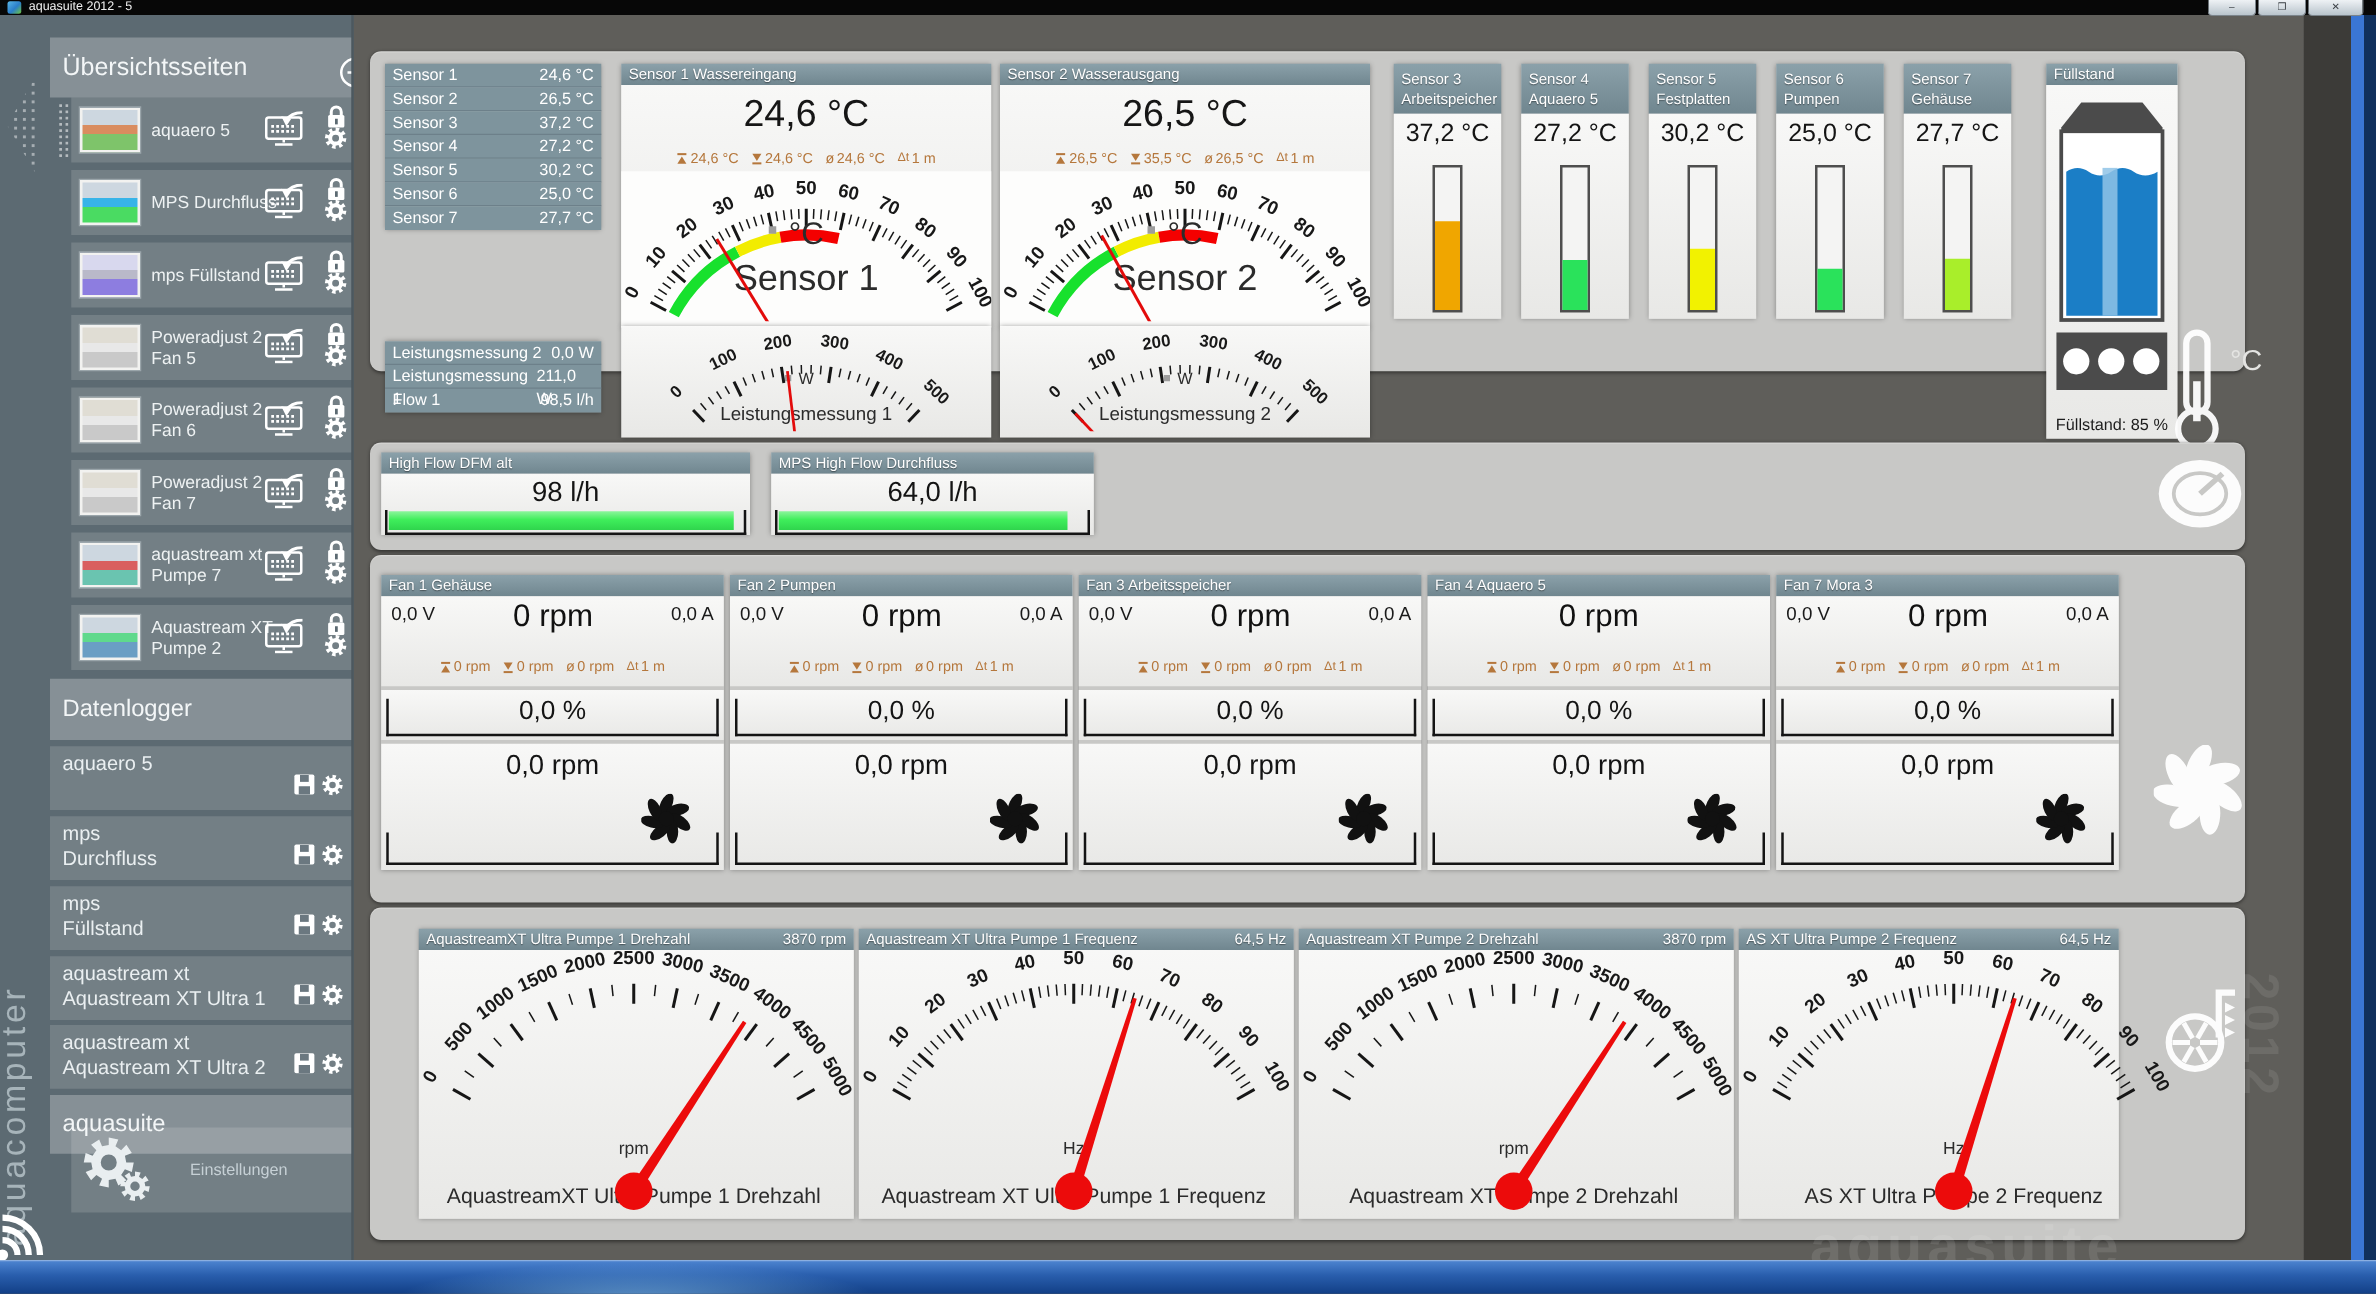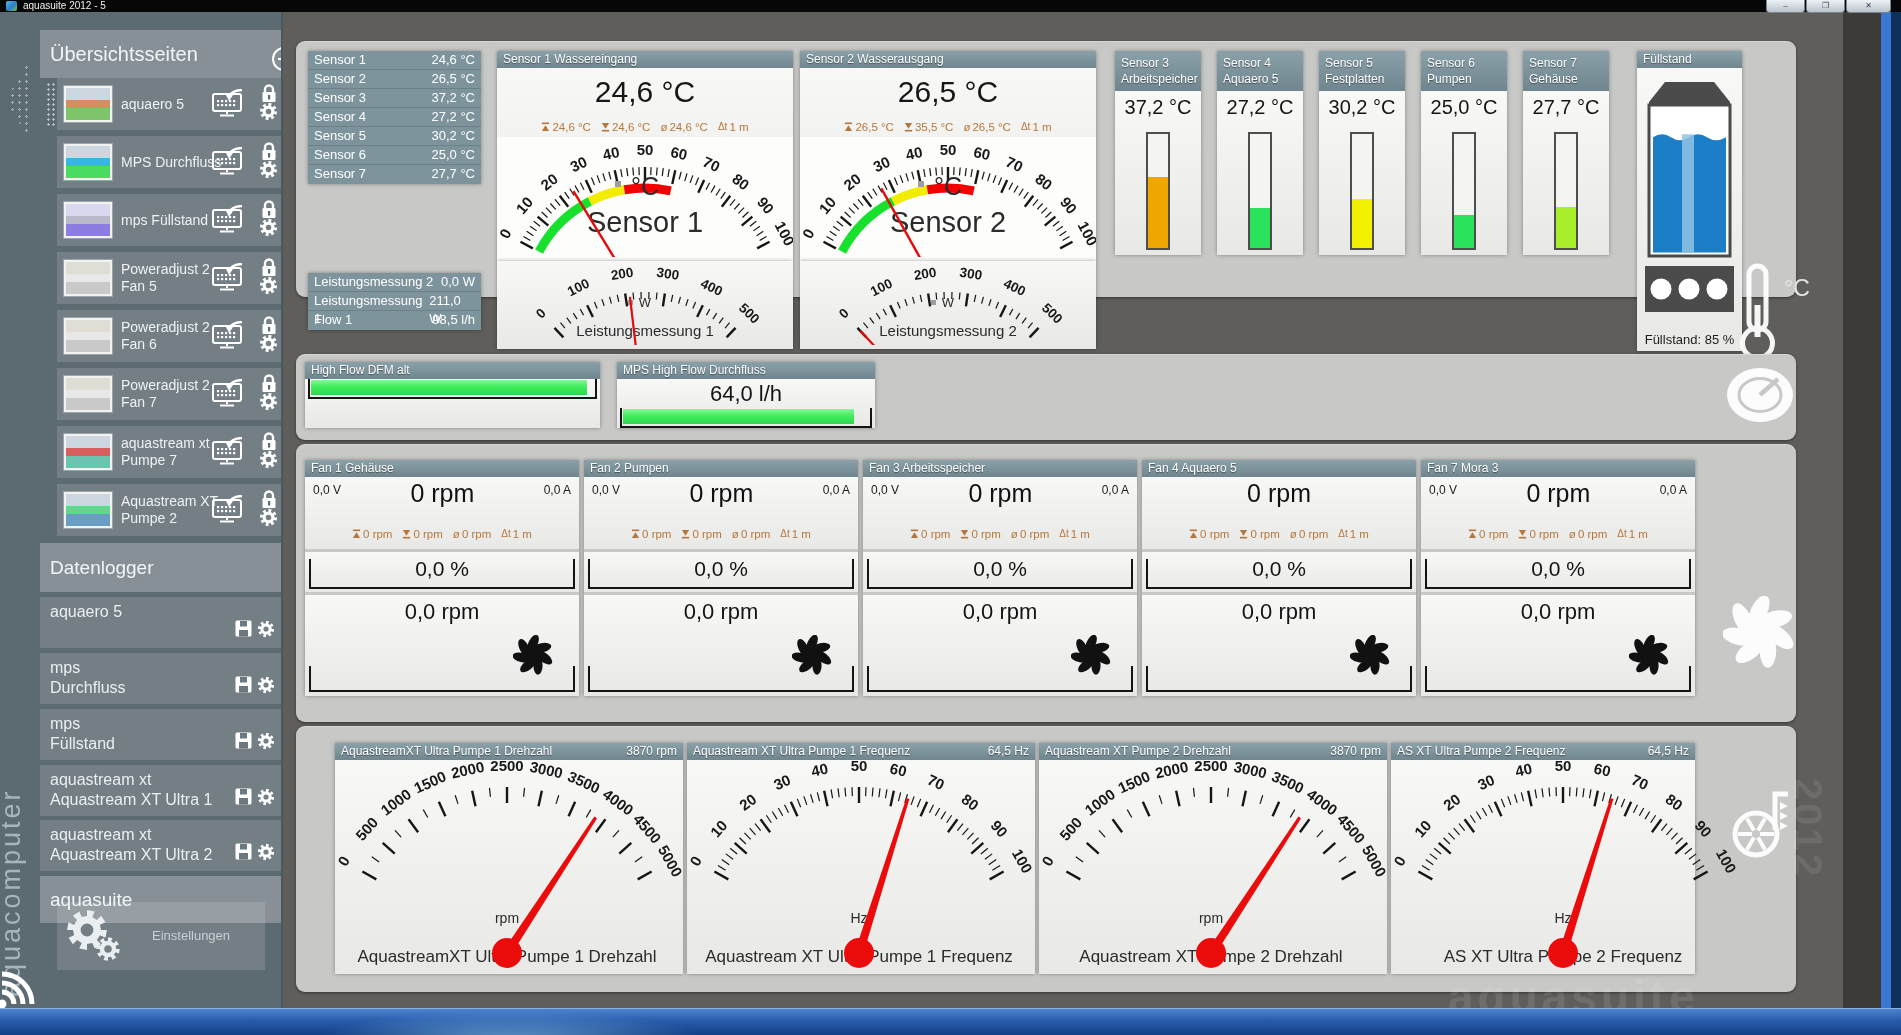--- a/index.html
+++ b/index.html
@@ -38,21 +38,21 @@
   .thumb { position:absolute; left:6px; top:7px; width:50px; height:38px; background:#e8e8e4;
     border:1px solid #9aa5aa; }
   .pi-label { position:absolute; left:64px; top:50%; transform:translateY(-50%);
     font-size:14px; line-height:17px; color:#eef2f3; }
   .pi-icons { position:absolute; right:4px; top:3px; width:68px; height:46px; }
   .dev-row { position:absolute; left:40px; width:243px; height:51px; background:rgba(255,255,255,.14);
     color:#eaeff1; font-size:16px; line-height:20px; padding:5px 10px; cursor:pointer; }
   .dev-icons { position:absolute; right:8px; bottom:5px; display:flex; gap:5px; }
   .hbox2 { position:absolute; left:40px; width:243px; background:rgba(255,255,255,.26);
     color:#f3f6f7; font-size:19px; }
-  .settings-item { position:absolute; left:57px; top:890px; width:208px; height:68px;
+  .settings-item { position:absolute; left:57px; top:890px; width:226px; height:68px;
     background:rgba(255,255,255,.14); cursor:pointer; }
   .set-label { position:absolute; left:95px; top:26px; font-size:13px; color:#c6d0d5; }
   .wifi { position:absolute; left:-6px; top:948px; }
 
   
   .main { position:absolute; left:283px; top:12px; width:1560px; height:996px; background:#5f5e5a;
     overflow:hidden; }
   .sec { position:absolute; background:#c8c8c6; border-radius:9px;
     box-shadow:0 1px 3px rgba(0,0,0,.45), inset 0 1px 0 rgba(255,255,255,.25); }
   #sec-temp { left:13px; top:29px;  width:1500px; height:256px; }
@@ -84,21 +84,21 @@
   .vbar .fill { position:absolute; left:0; right:0; bottom:0; }
 
   .flowval { text-align:center; font-size:22px; color:#141414; height:29px; line-height:29px; }
   .hbar { position:relative; height:20px; margin:0 3px; border-left:2px solid #141414;
     border-right:2px solid #141414; border-bottom:2px solid #141414; }
   .hbar .fill { position:absolute; left:1px; top:1px; bottom:2px;
     background:linear-gradient(180deg,#8cf59c,#3fee5b 45%,#2fd54d); }
 
   .fan-row1 { display:flex; justify-content:space-between; align-items:flex-start;
     padding:2px 8px 0 8px; height:46px; }
-  .fan-v, .fan-a { font-size:12px; color:#1a1a1a; padding-top:4px; }
+  .fan-v, .fan-a { font-size:15px; color:#1a1a1a; padding-top:4px; }
   .fan-rpm { font-size:25px; color:#111; }
   .fanbox2 { position:relative; margin-top:3px; height:40px; }
   .fanbox2 .pct { position:relative; z-index:2; text-align:center; font-size:21px; color:#141414;
     padding-top:5px; }
   .bracket { position:absolute; left:4px; right:4px; bottom:3px; height:30px;
     border-left:2px solid #141414; border-right:2px solid #141414; border-bottom:2px solid #141414; }
   .fanbox3 { position:relative; margin-top:3px; height:101px; }
   .fanbox3 .rpm2 { text-align:center; font-size:22px; color:#141414; padding-top:4px; }
   .fanbox3 .bracket { height:26px; bottom:4px; }
   .fan-glyph { position:absolute; right:26px; top:40px; }
@@ -928,20 +928,21 @@
           <rect x="21.5" y="42" width="6" height="32" fill="#fff"></rect>
         </svg></div>
       <div class="thermo-c">°C</div>
     </div>
   <div class="sec" id="sec-flow">
       <div class="widget" style="left: 9px; top: 8px; width: 295px;">
         <div class="whead">
           <span>High Flow DFM alt</span>
         </div>
         <div class="wbody" style="height: 49px;">
+          <div class="flowval">98 l/h</div>
           <div class="hbar">
             <div class="fill" style="width: 97%;"></div>
           </div>
         </div>
       </div>
       <div class="widget" style="left: 321px; top: 8px; width: 258px;">
         <div class="whead">
           <span>MPS High Flow Durchfluss</span>
         </div>
         <div class="wbody" style="height: 49px;">

